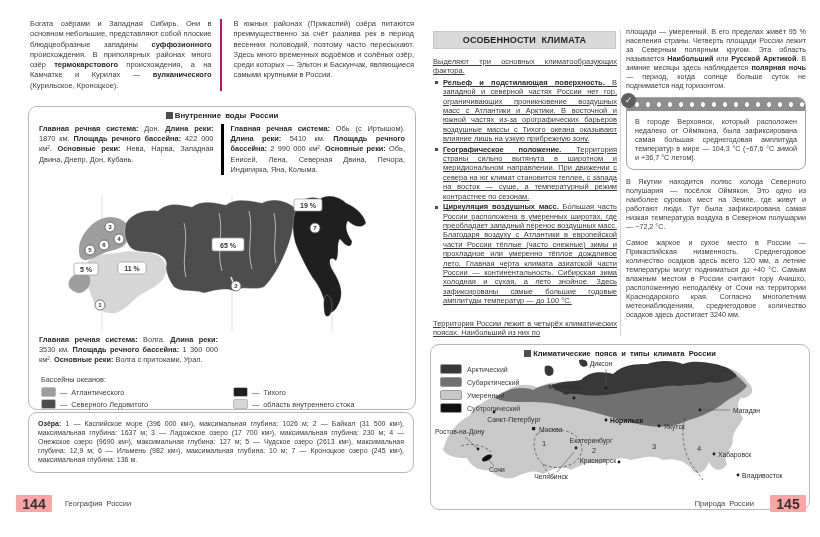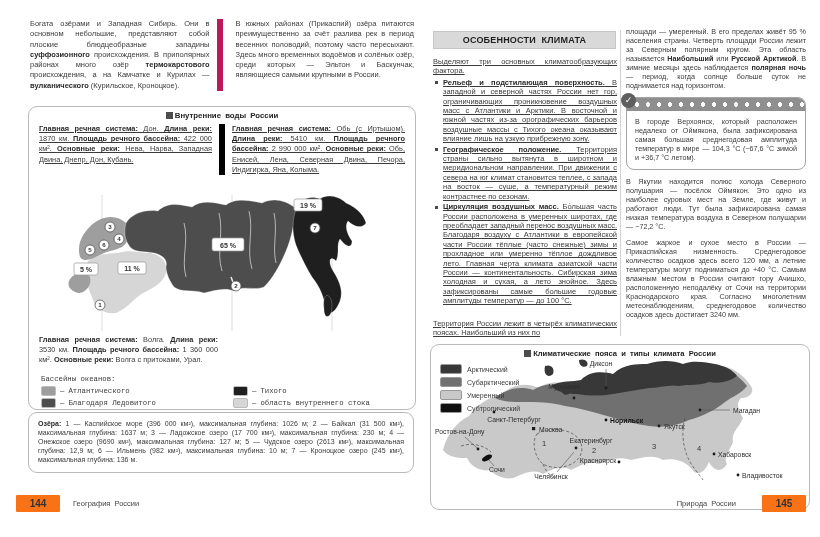--- a/index.html
+++ b/index.html
@@ -6,40 +6,40 @@
   body{
     width:820px;height:537px;position:relative;background:#ffffff;
     font-family:"Liberation Sans","DejaVu Sans",sans-serif;color:#3b3b3b;
     overflow:hidden;-webkit-font-smoothing:antialiased;
   }
   .abs{position:absolute;}
   b{color:#2a2a2a;}
   
   .intro{left:30px;top:19px;width:384px;display:flex;font-size:7.5px;line-height:10.3px;text-align:justify;}
   .intro .c1{width:184px;}
-  .intro .c2{width:183px;margin-left:8px;padding-left:12px;border-left:6px solid #be185d;}
+  .intro .c2{width:183px;margin-left:8px;padding-left:12px;border-left:2px solid #be185d;}
   .round-box{border:1px solid #b9b9b9;border-radius:9px;background:#fff;}
   .waters-box{left:28px;top:106px;width:386px;height:302px;}
   .box-head{position:absolute;top:4px;left:0;right:0;display:flex;justify-content:center;align-items:center;gap:2px;font-weight:bold;font-size:7.8px;color:#222;word-spacing:2px;}
   .head-sq{width:7px;height:7px;background:#4d4d4d;flex:0 0 auto;}
   .rivers{position:absolute;left:10px;width:366px;display:flex;font-size:7.4px;line-height:10.2px;text-align:justify;}
   .rivers .rc{width:179px;}
-  .rivers .rc + .rc{margin-left:7px;padding-left:7px;border-left:6px solid #000000;}
-  .rivers1{top:17px;text-decoration:underline;}
+  .rivers .rc + .rc{margin-left:7px;padding-left:7px;border-left:3px solid #000000;}
+  .rivers1{top:17px;}
   .rivers2{top:228px;flex-direction:column;}
   .lakemap{left:5px;top:86px;width:374px;height:140px;}
-  .basins{left:12px;top:268px;width:364px;font-size:7.3px;font-family:Liberation Mono, monospace;}
+  .basins{left:12px;top:268px;width:364px;font-size:7.3px;}
   .basins-grid{display:grid;grid-template-columns:192px 1fr;row-gap:2px;margin-top:3px;}
   .b-item{display:flex;align-items:center;gap:4px;}
   .b-sw{width:13px;height:8px;border-radius:2px;border:1px solid #bbb;flex:0 0 auto;}
   .lakes-box{left:28px;top:412px;width:386px;height:61px;padding:6px 9px;box-sizing:border-box;font-size:7px;line-height:9.1px;text-align:justify;}
   .footer{top:495px;display:flex;align-items:center;gap:13px;}
   .footer-l{left:16px;}
-  .footer-r{left:600px;width:206px;justify-content:flex-end;gap:26px;}
-  .pnum{width:44px;height:17px;background:#f97316;font-size:10px;font-weight:bold;color:#333;display:flex;align-items:center;justify-content:center;border-radius:1px;}
+  .footer-r{left:600px;width:206px;justify-content:flex-end;gap:16px;}
+  .pnum{width:36px;height:17px;background:#fca5a5;font-size:14px;font-weight:bold;color:#333;display:flex;align-items:center;justify-content:center;border-radius:1px;}
   .psec{font-size:7.5px;color:#444;word-spacing:2px;}
   
   .v-divider{left:620px;top:30px;width:1px;height:306px;background:#d2d2d2;}
   .r-title{left:433px;top:31px;width:183px;height:18px;background:#d9d9d9;border:1px solid #c6c6c6;box-sizing:border-box;
     display:flex;align-items:center;justify-content:center;font-size:9px;font-weight:bold;color:#1f1f1f;word-spacing:3px;letter-spacing:.2px;}
   .r-col1{left:433px;top:57px;width:184px;font-size:7.5px;line-height:9.4px;text-align:justify;text-decoration:underline;}
   .factors{margin:2px 0 0 0;padding:0;list-style:none;}
   .factors li{position:relative;padding-left:10px;margin-top:1px;}
   .factors li::before{content:"";position:absolute;left:2px;top:3.5px;width:3px;height:3px;background:#4a4a4a;}
   .cont-p{margin-top:13px;}
@@ -164,21 +164,21 @@
         <span>Атлантического</span>
       </div>
       <div class="b-item">
         <span class="b-sw" style="background: rgb(31, 31, 31);"></span>
         <span>—</span>
         <span>Тихого</span>
       </div>
       <div class="b-item">
         <span class="b-sw" style="background: rgb(77, 77, 77);"></span>
         <span>—</span>
-        <span>Благодаря Ледовитого</span>
+        <span>Северного Ледовитого</span>
       </div>
       <div class="b-item">
         <span class="b-sw" style="background: rgb(214, 214, 214);"></span>
         <span>—</span>
         <span>область внутреннего стока</span>
       </div>
     </div>
   </div>
 </div>
 

